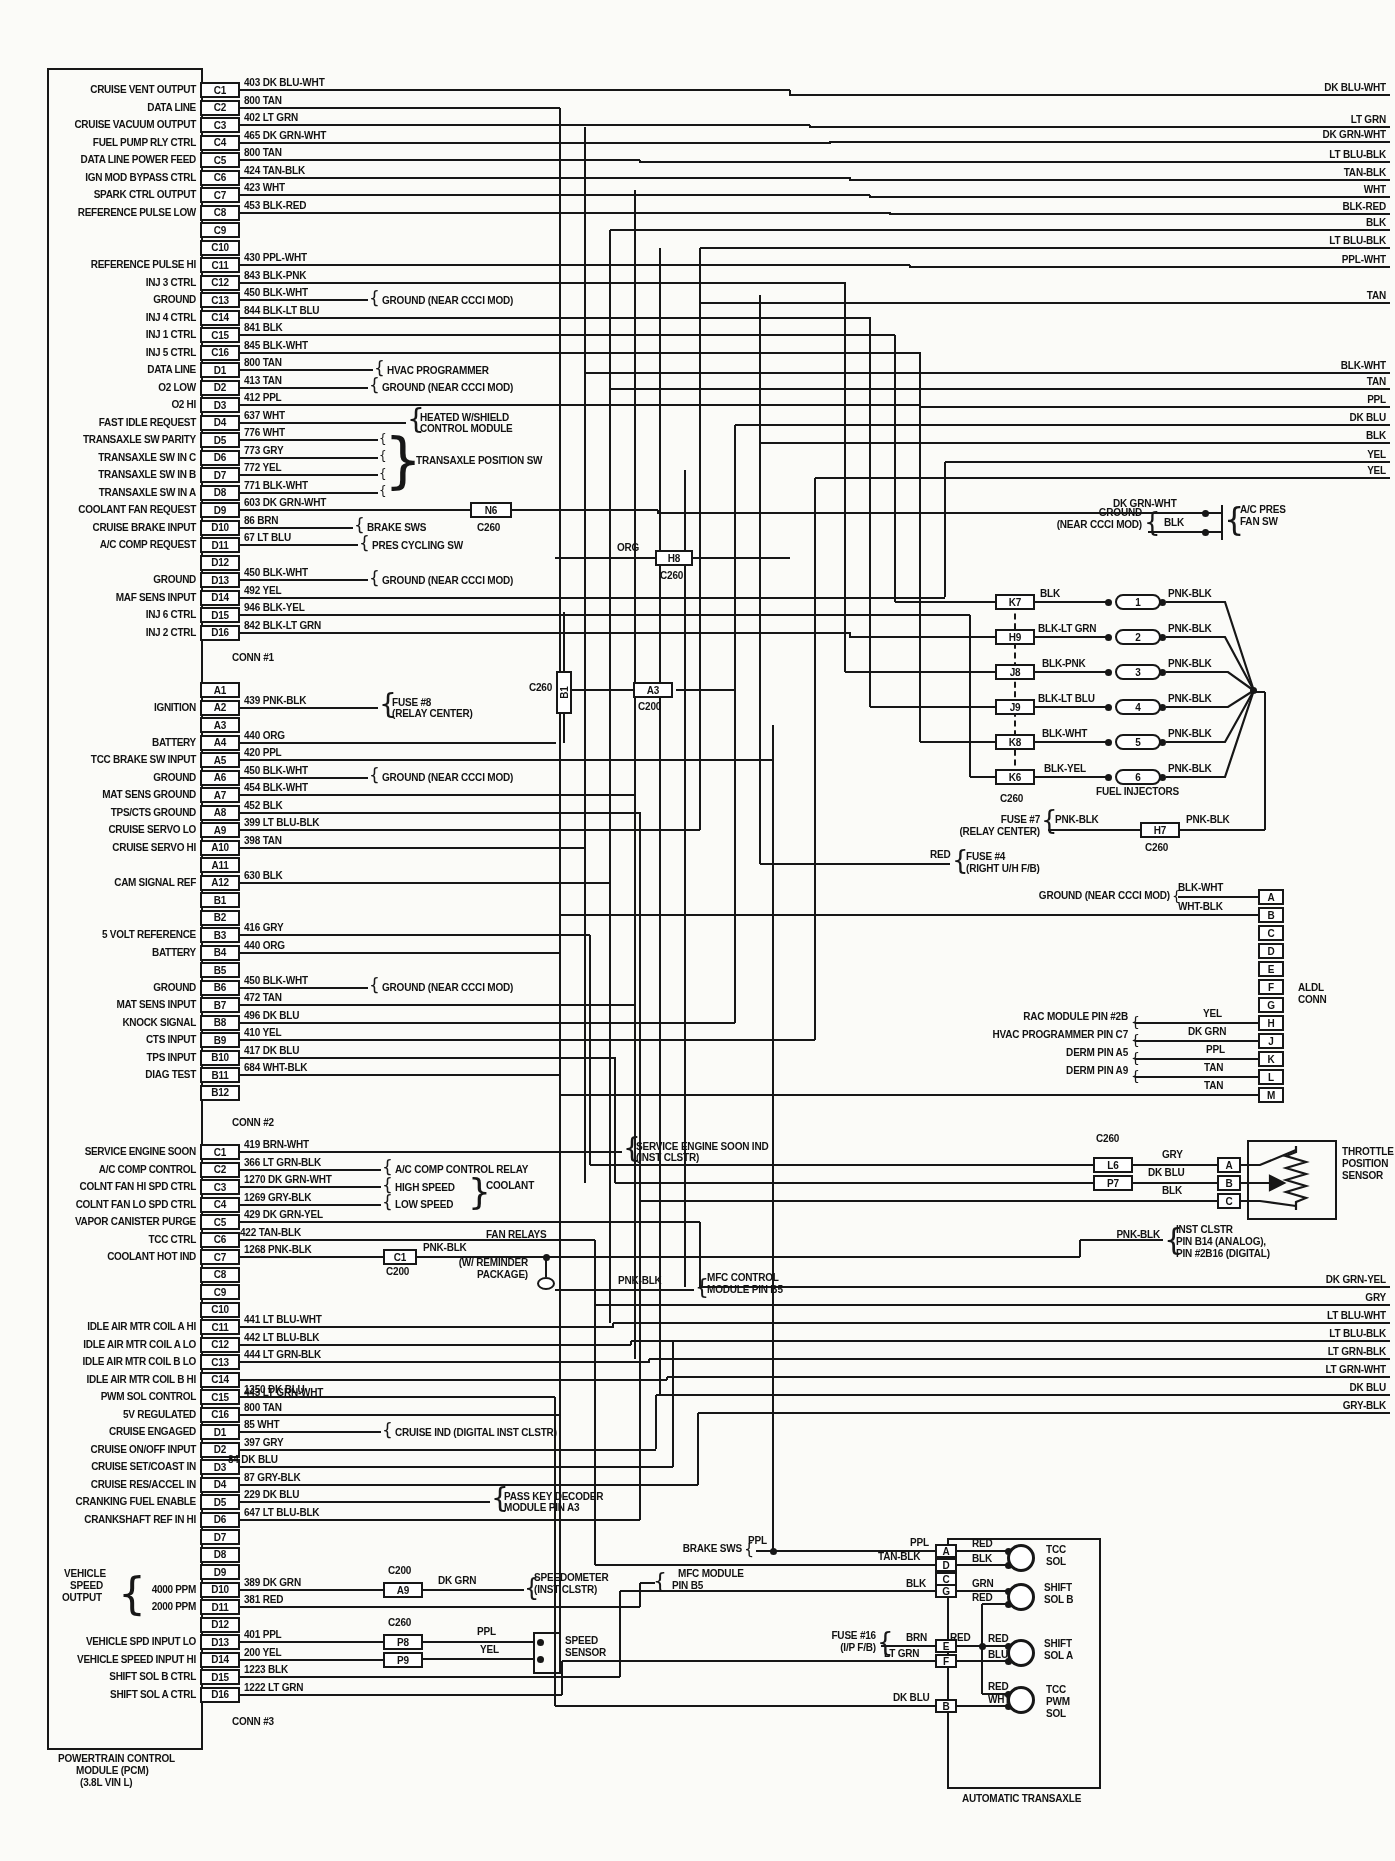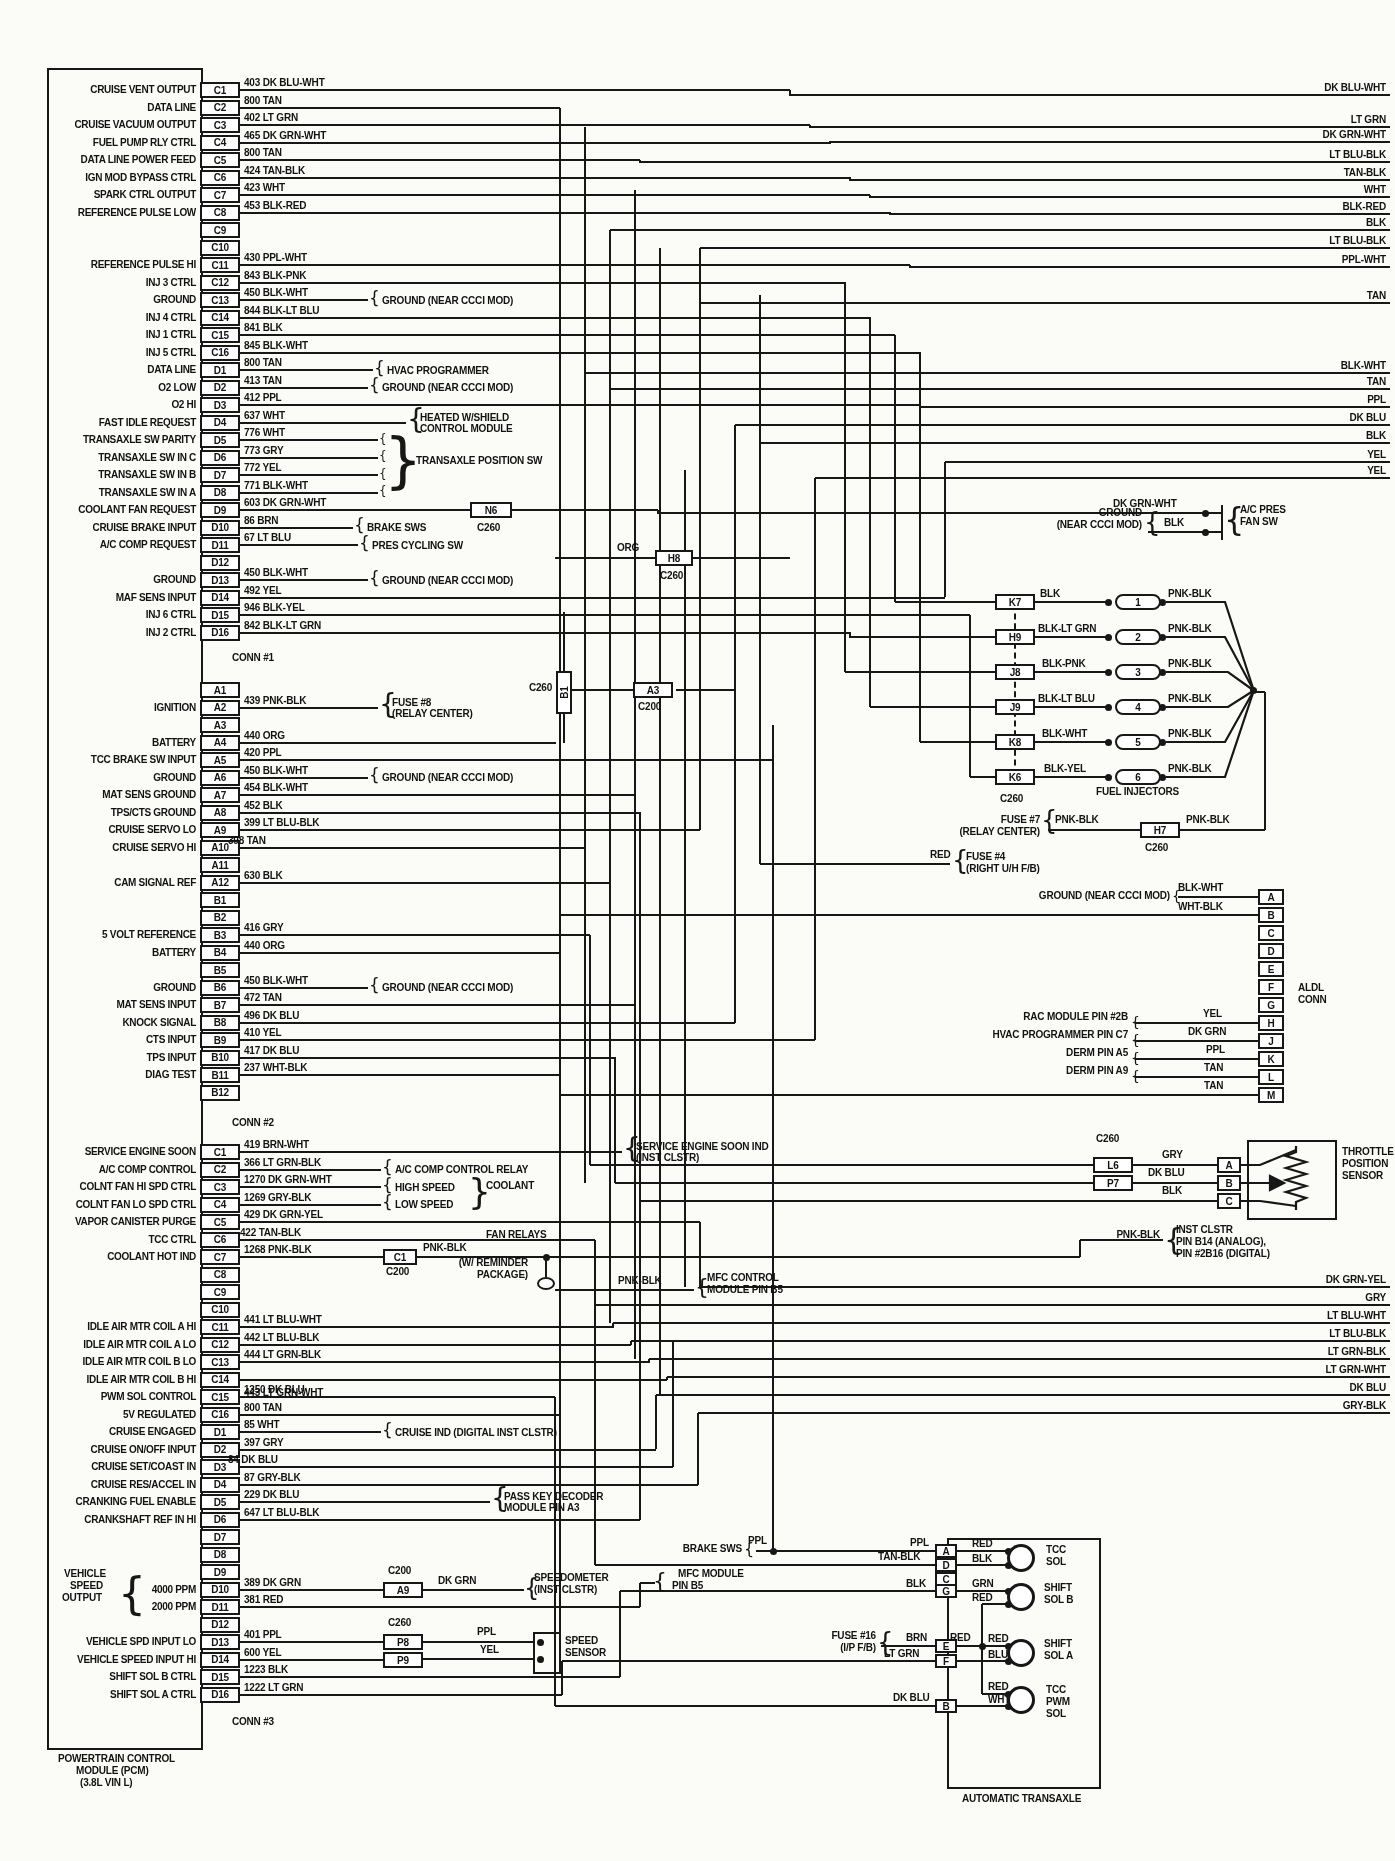--- a/index.html
+++ b/index.html
@@ -395,21 +395,21 @@
     <div class="bx" style="left: 200px; top: 822px; width: 40px; height: 16px;">
       <span>A9</span>
     </div>
     <div class="ln" style="left: 240px; top: 829px; width: 460px; height: 2px;"></div>
     <div class="lb" style="left: 244px; top: 817px;">399 LT BLU-BLK</div>
     <div class="sig" style="top: 841.5px;">CRUISE SERVO HI</div>
     <div class="bx" style="left: 200px; top: 839.5px; width: 40px; height: 16px;">
       <span>A10</span>
     </div>
     <div class="ln" style="left: 240px; top: 846.5px; width: 345px; height: 2px;"></div>
-    <div class="lb" style="left: 228px; top: 834.5px;">398 TAN</div>
+    <div class="lb" style="left: 244px; top: 834.5px;">398 TAN</div>
     <div class="bx" style="left: 200px; top: 857px; width: 40px; height: 16px;">
       <span>A11</span>
     </div>
     <div class="sig" style="top: 876.5px;">CAM SIGNAL REF</div>
     <div class="bx" style="left: 200px; top: 874.5px; width: 40px; height: 16px;">
       <span>A12</span>
     </div>
     <div class="ln" style="left: 240px; top: 881.5px; width: 370px; height: 2px;"></div>
     <div class="lb" style="left: 244px; top: 869.5px;">630 BLK</div>
     <div class="bx" style="left: 200px; top: 892px; width: 40px; height: 16px;">
@@ -463,21 +463,21 @@
     <div class="bx" style="left: 200px; top: 1049.5px; width: 40px; height: 16px;">
       <span>B10</span>
     </div>
     <div class="ln" style="left: 240px; top: 1056.5px; width: 375px; height: 2px;"></div>
     <div class="lb" style="left: 244px; top: 1044.5px;">417 DK BLU</div>
     <div class="sig" style="top: 1069px;">DIAG TEST</div>
     <div class="bx" style="left: 200px; top: 1067px; width: 40px; height: 16px;">
       <span>B11</span>
     </div>
     <div class="ln" style="left: 240px; top: 1074px; width: 320px; height: 2px;"></div>
-    <div class="lb" style="left: 244px; top: 1062px;">237 WHT-BLK</div>
+    <div class="lb" style="left: 244px; top: 1062px;">684 WHT-BLK</div>
     <div class="bx" style="left: 200px; top: 1084.5px; width: 40px; height: 16px;">
       <span>B12</span>
     </div>
     <div class="lb" style="left: 232px; top: 1716px;">CONN #3</div>
     <div class="sig" style="top: 1146px;">SERVICE ENGINE SOON</div>
     <div class="bx" style="left: 200px; top: 1144px; width: 40px; height: 16px;">
       <span>C1</span>
     </div>
     <div class="ln" style="left: 240px; top: 1151px; width: 382px; height: 2px;"></div>
     <div class="lb" style="left: 244px; top: 1139px;">419 BRN-WHT</div>
@@ -640,21 +640,21 @@
     <div class="bx" style="left: 200px; top: 1634px; width: 40px; height: 16px;">
       <span>D13</span>
     </div>
     <div class="ln" style="left: 240px; top: 1641px; width: 143px; height: 2px;"></div>
     <div class="lb" style="left: 244px; top: 1629px;">401 PPL</div>
     <div class="sig" style="top: 1653.5px;">VEHICLE SPEED INPUT HI</div>
     <div class="bx" style="left: 200px; top: 1651.5px; width: 40px; height: 16px;">
       <span>D14</span>
     </div>
     <div class="ln" style="left: 240px; top: 1658.5px; width: 143px; height: 2px;"></div>
-    <div class="lb" style="left: 244px; top: 1646.5px;">600 YEL</div>
+    <div class="lb" style="left: 244px; top: 1646.5px;">200 YEL</div>
     <div class="sig" style="top: 1671px;">SHIFT SOL B CTRL</div>
     <div class="bx" style="left: 200px; top: 1669px; width: 40px; height: 16px;">
       <span>D15</span>
     </div>
     <div class="ln" style="left: 240px; top: 1676px; width: 380px; height: 2px;"></div>
     <div class="lb" style="left: 244px; top: 1664px;">1223 BLK</div>
     <div class="sig" style="top: 1688.5px;">SHIFT SOL A CTRL</div>
     <div class="bx" style="left: 200px; top: 1686.5px; width: 40px; height: 16px;">
       <span>D16</span>
     </div>

